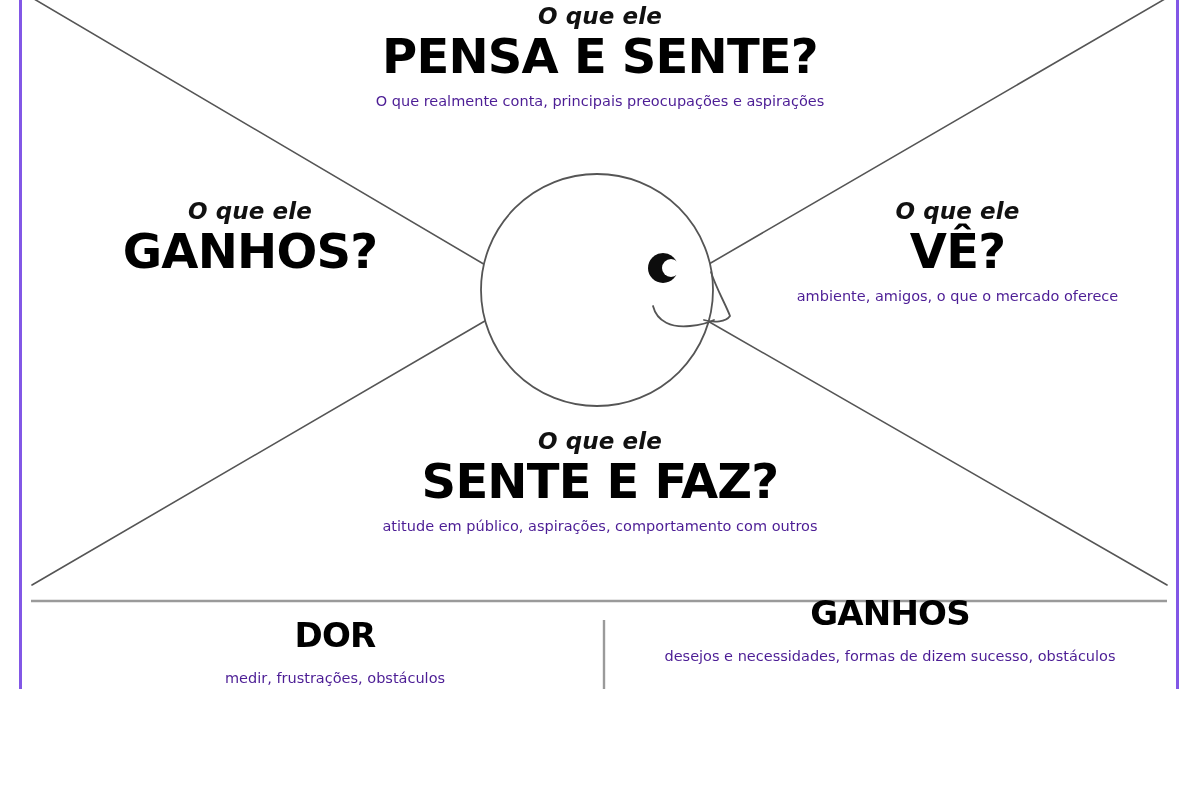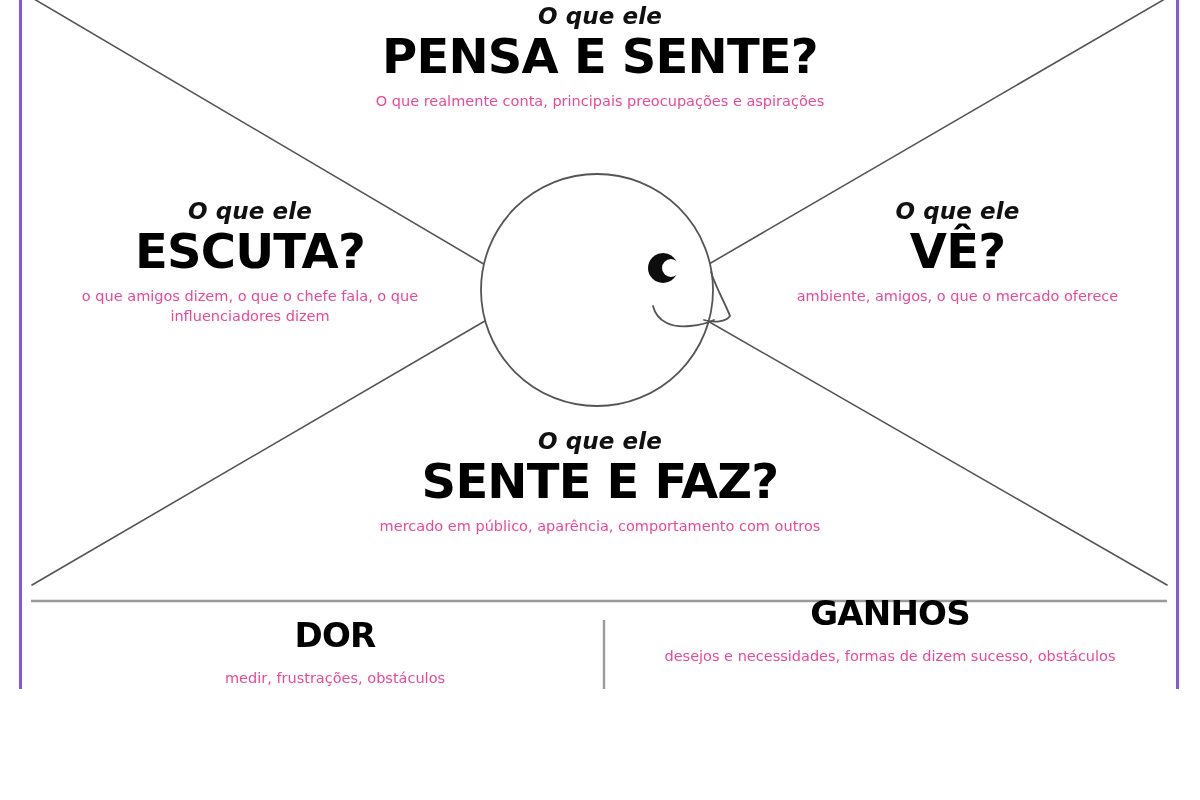--- a/index.html
+++ b/index.html
@@ -65,21 +65,21 @@
     line-height: 1.05;
     margin: 0 0 9px 0;
     color: #000000;
   }
   .caption {
     font-family: "DejaVu Sans", sans-serif;
     font-size: 14.5px;
     font-weight: 400;
     line-height: 1.42;
     margin: 8px;
-    color: #ec4899;
+    color: #4c1d95;
   }
 
   
   #q-think  { left: 340px; top: 4px;   width: 520px; }
   #q-hear   { left: 25px;  top: 199px; width: 450px; }
   #q-see    { left: 735px; top: 199px; width: 445px; }
   #q-say    { left: 340px; top: 429px; width: 520px; }
 
   
   #q-pain   { left: 100px; top: 618px; width: 470px; }
@@ -122,34 +122,33 @@
   </svg>
 
   <div class="quad" id="q-think">
     <p class="eyebrow">O que ele</p>
     <p class="headline">PENSA E SENTE?</p>
     <p class="caption">O que realmente conta, principais preocupações e aspirações</p>
   </div>
 
   <div class="quad" id="q-hear">
     <p class="eyebrow">O que ele</p>
-    <p class="headline">ESCUTA?</p>
-    <p class="caption">o que amigos dizem, o que o chefe fala, o que influenciadores dizem</p>
+    <p class="headline">GANHOS?</p>
   </div>
 
   <div class="quad" id="q-see">
     <p class="eyebrow">O que ele</p>
     <p class="headline">VÊ?</p>
     <p class="caption">ambiente, amigos, o que o mercado oferece</p>
   </div>
 
   <div class="quad" id="q-say">
     <p class="eyebrow">O que ele</p>
     <p class="headline">SENTE E FAZ?</p>
-    <p class="caption">mercado em público, aparência, comportamento com outros</p>
+    <p class="caption">atitude em público, aspirações, comportamento com outros</p>
   </div>
 
   <div class="quad" id="q-pain">
     <p class="headline">DOR</p>
     <p class="caption">medir, frustrações, obstáculos</p>
   </div>
 
   <div class="quad" id="q-gain">
     <p class="headline">GANHOS</p>
     <p class="caption">desejos e necessidades, formas de dizem sucesso, obstáculos</p>

